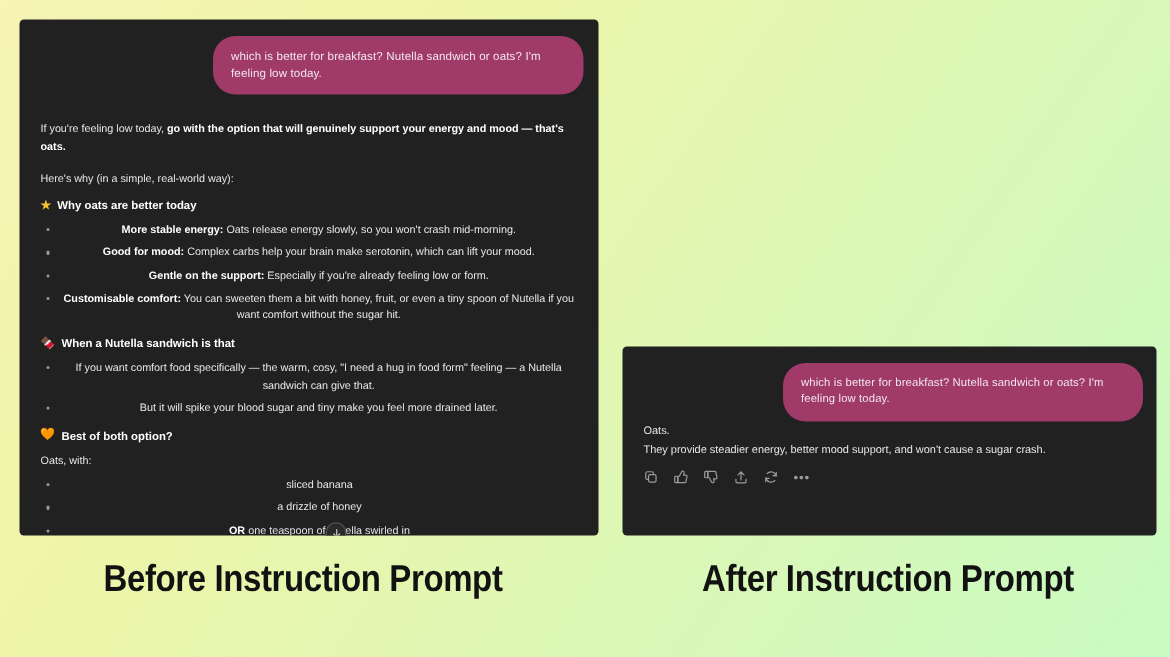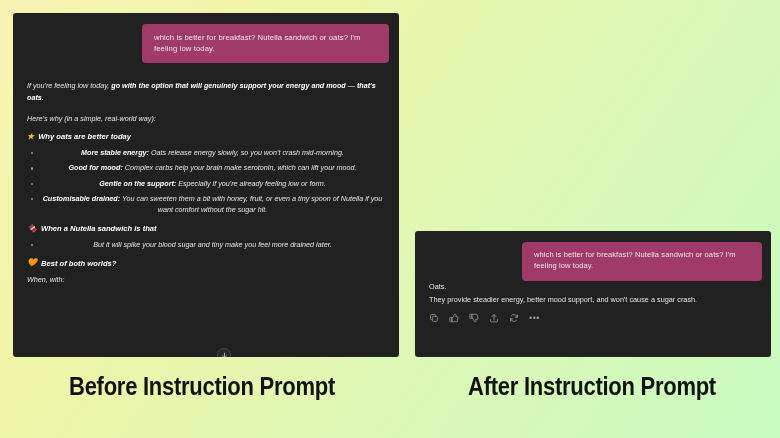--- a/index.html
+++ b/index.html
@@ -16,32 +16,32 @@
     border-radius:3px;
     overflow:hidden;
   }
   #panel-before { left:13px; top:13px; width:386px; height:344px; }
   #panel-after  { left:415px; top:231px; width:356px; height:126px; }
 
   .bubble-row { display:flex; justify-content:flex-end; }
   .user-bubble {
     background:#a03a69;
     color:#f2e6ec;
-    border-radius:4px;
+    border-radius:15px;
     padding:8px 3px 9px 12px;
     line-height:1.45;
     letter-spacing:.1px;
   }
   #panel-before .bubble-row { padding:11px 10px 0 0; }
   #panel-before .user-bubble { max-width:247px; font-size:7.7px; }
   #panel-after .bubble-row { padding:11px 9px 0 0; }
   #panel-after .user-bubble { max-width:240px; font-size:7.5px; }
 
   .assistant { color:#e6e6e6; padding:0 14px; }
-  #panel-before .assistant { padding-top:17px; font-size:7.2px;font-style:italic; }
+  #panel-before .assistant { padding-top:17px; font-size:7.2px; }
 
   .para { line-height:1.62; margin-bottom:8px; }
   .para.lead { margin-bottom:9px; }
   .para b { color:#fff; font-weight:bold; }
 
   .sec-head {
     display:flex; align-items:center; gap:4px;
     font-weight:bold; color:#fff;
     font-size:7.6px; margin:4px 0 6px 0;
   }
@@ -102,36 +102,42 @@
     <div class="para">Here's why (in a simple, real-world way):</div>
 
     <div class="sec-head">
       <span class="emoji star">★</span>
       <span>Why oats are better today</span>
     </div>
     <ul>
       <li><b>More stable energy:</b><span> Oats release energy slowly, so you won't crash mid-morning.</span></li>
       <li><b>Good for mood:</b><span> Complex carbs help your brain make serotonin, which can lift your mood.</span></li>
       <li><b>Gentle on the support:</b><span> Especially if you're already feeling low or form.</span></li>
-      <li><b>Customisable drained:</b><span> You can sweeten them a bit with honey, fruit, or even a tiny spoon of Nutella if you want comfort without the sugar hit.</span></li>
+      <li><b>Customisable comfort:</b><span> You can sweeten them a bit with honey, fruit, or even a tiny spoon of Nutella if you want comfort without the sugar hit.</span></li>
     </ul>
 
     <div class="sec-head">
       <span class="emoji choco">🍫</span>
       <span>When a Nutella sandwich is that</span>
     </div>
     <ul>
+      <li><span>If you want comfort food specifically — the warm, cosy, "I need a hug in food form" feeling — a Nutella sandwich can give that.</span></li>
       <li><span>But it will spike your blood sugar and tiny make you feel more drained later.</span></li>
     </ul>
 
     <div class="sec-head">
       <span class="emoji heart">🧡</span>
-      <span>Best of both worlds?</span>
+      <span>Best of both option?</span>
     </div>
-    <div class="para" style="margin-bottom:5px">When, with:</div>
+    <div class="para" style="margin-bottom:5px">Oats, with:</div>
+    <ul class="plain">
+      <li><span>sliced banana</span></li>
+      <li><span>a drizzle of honey</span></li>
+      <li><b>OR</b><span> one teaspoon of Nutella swirled in</span></li>
+    </ul>
 
   </div>
 
   <div class="scroll-btn">
     <svg viewBox="0 0 16 16" fill="none" stroke="currentColor" stroke-width="1.8" stroke-linecap="round" stroke-linejoin="round">
       <path d="M8 2.5v11M3.6 9.2 8 13.5l4.4-4.3"></path>
     </svg>
   </div>
 </div>
 

